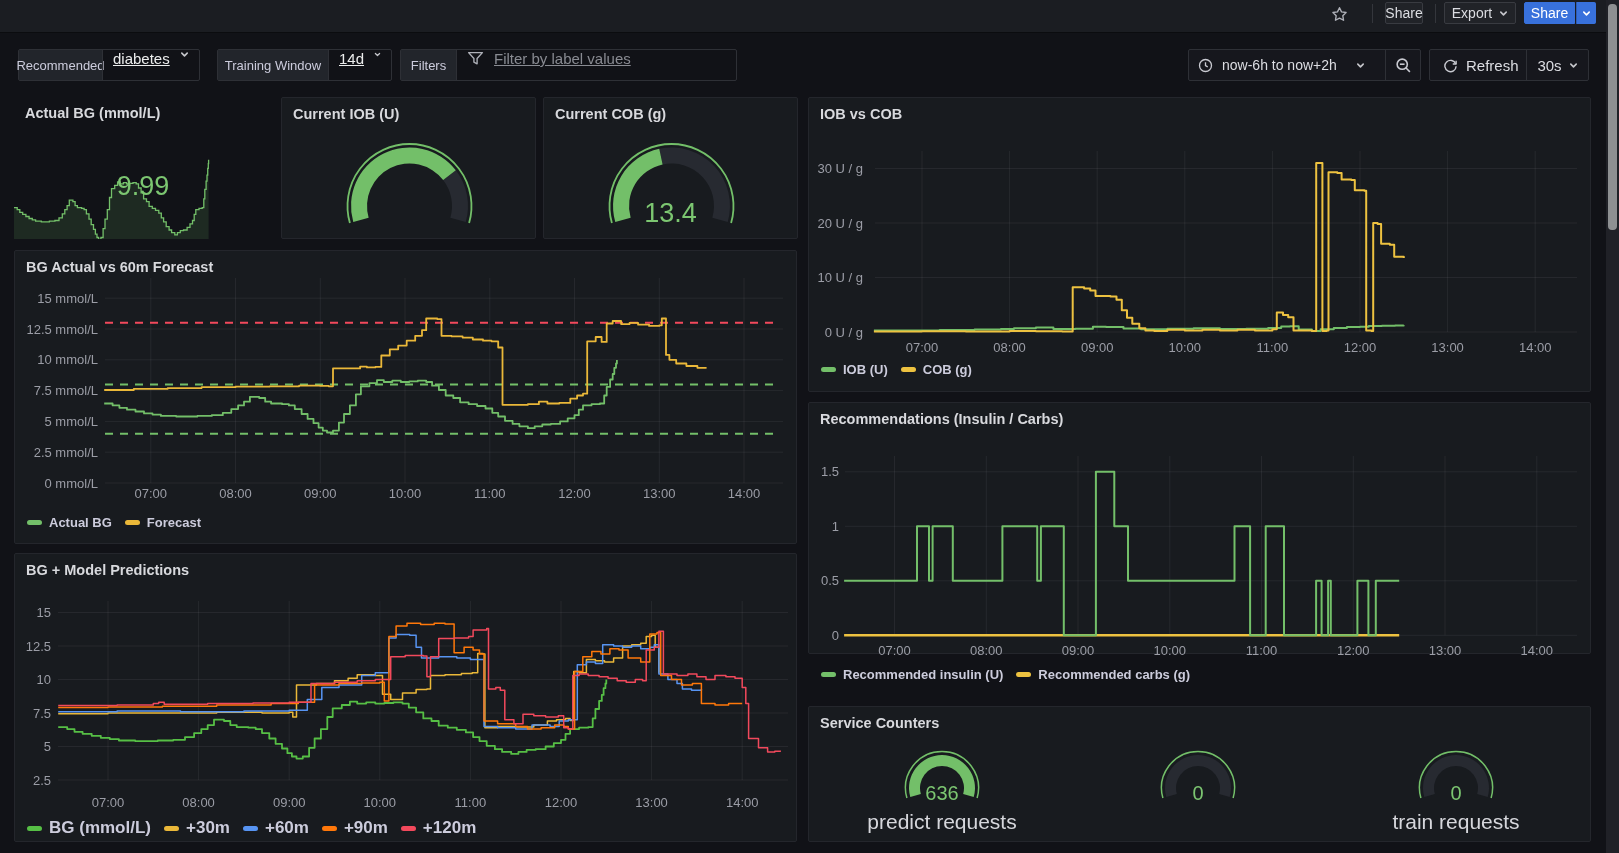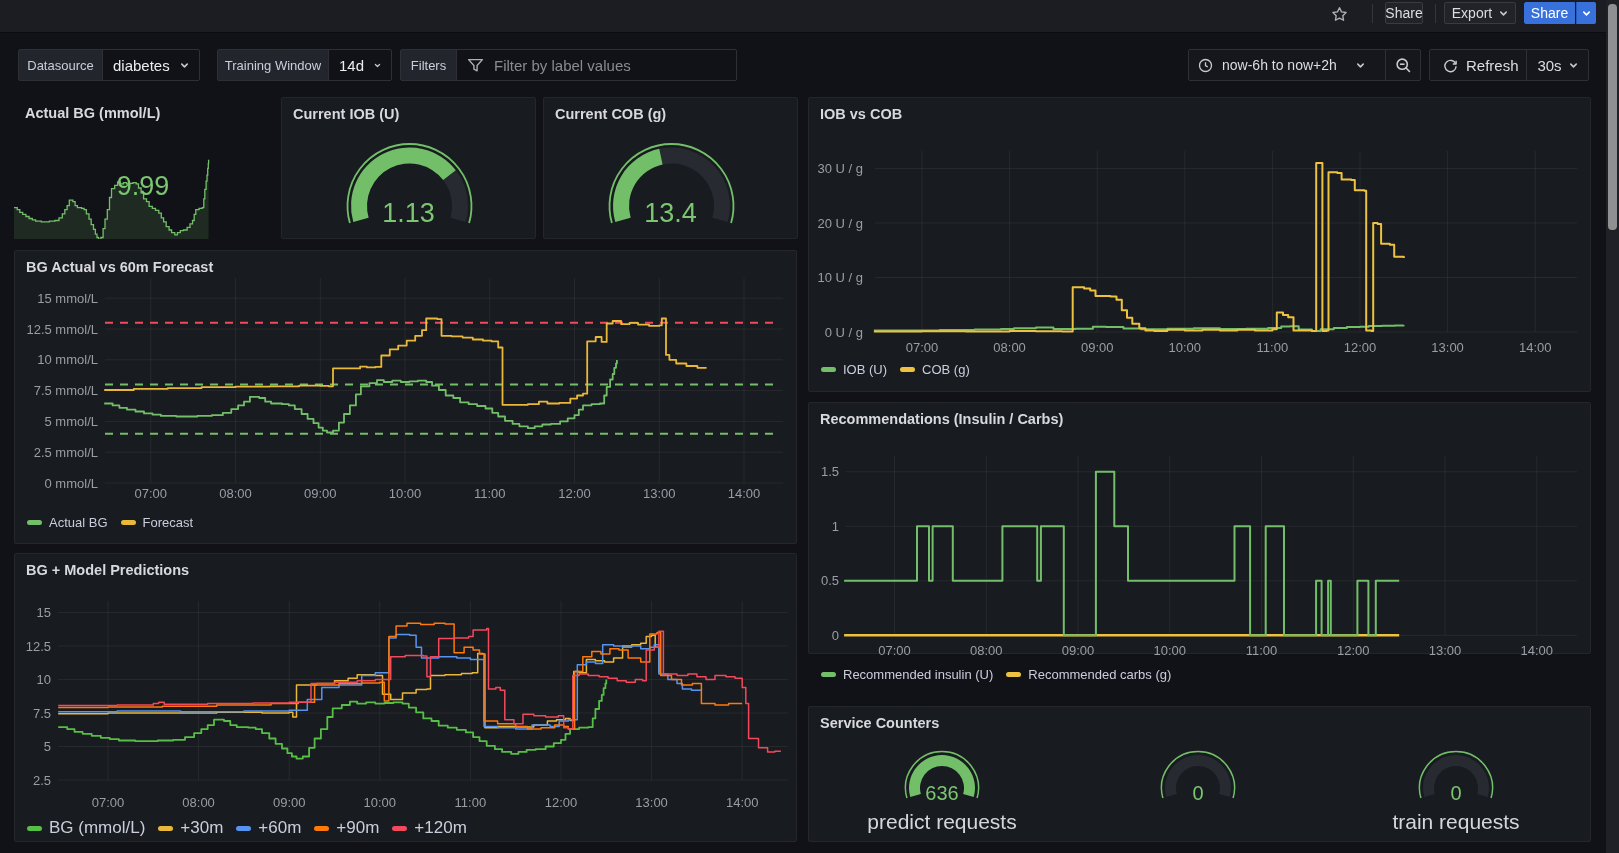--- a/index.html
+++ b/index.html
@@ -7,30 +7,30 @@
 .toolbar { position:absolute; left:0; top:0; width:1619px; height:33px; background:#1b1d22;
   border-bottom:1px solid #0b0c0f; }
 .tbtn { position:absolute; top:2px; height:22px; border-radius:2px; display:flex; align-items:center;
   justify-content:center; font-size:14px; font-weight:500; color:#dcdde2; background:#212328;
   border:1px solid #393b41; }
 .vdiv { position:absolute; top:4px; height:19px; width:1px; background:#34363c; }
 .blue { background:#3871dc; border:1px solid #3871dc; color:#fff; }
 .chip { position:absolute; top:49px; height:32px; display:flex; border:1px solid #2e3036; border-radius:2px; }
 .chiplab { background:#22252b; color:#ccccdc; font-size:13px; font-weight:500; display:flex; align-items:center;
   justify-content:center; white-space:nowrap; }
-.chipval { color:#eceded; font-size:15px; display:flex; align-items:center; gap:10px; padding:0 10px;
-  border-left:1px solid #2e3036; white-space:nowrap; }
+.chipval { color:#eceded; font-size:15px; display:flex; gap:10px; padding:0 10px;
+  border-left:1px solid #2e3036; white-space:nowrap;text-decoration:underline; }
 .tool { position:absolute; top:49px; height:32px; display:flex; align-items:center; background:#16171d;
   border:1px solid #2e3036; border-radius:2px; color:#dcdde2; font-size:14px; font-weight:500; }
 .panel { position:absolute; background:#181b1f; border:1px solid #24262c; border-radius:2px; }
 .transp { background:transparent; border:none; }
 .ptitle { position:absolute; left:11px; top:8px; font-size:14.5px; font-weight:bold; color:#d8d9dd; white-space:nowrap; }
 .ax { font-size:13px; fill:#9b9da6; font-family:"Liberation Sans", sans-serif; }
 .bigval { position:absolute; text-align:center; color:#7cc671; font-weight:500; white-space:nowrap; }
-.legrow { position:absolute; left:12px; }
+.legrow { position:absolute; left:12px;font-weight:bold; }
 .legend { display:flex; gap:13px; color:#ccccdc; }
 .li { display:flex; align-items:center; gap:7px; white-space:nowrap; }
 .sw { width:15px; height:5px; border-radius:2.5px; display:inline-block; }
 .cval { position:absolute; text-align:center; font-size:20px; color:#7cc671; font-weight:500; }
 .clab { position:absolute; text-align:center; font-size:21px; color:#d6d7dc; }
 svg { display:block; }
 </style></head>
 <body>
 <div class="toolbar">
   <div style="position:absolute;left:1331px;top:6px">
@@ -46,21 +46,21 @@
       </svg></div>
   <div class="tbtn blue" style="left:1524px;width:51px;border-radius:2px 0 0 2px">Share</div>
   <div class="tbtn blue" style="left:1576px;width:20px;border-radius:0 2px 2px 0;border-left:1px solid #2c5bb5">
       <svg width="9" height="9" viewBox="0 0 10 10" fill="none" stroke="#fff" stroke-width="1.8" stroke-linecap="round" stroke-linejoin="round">
         <path d="M2 3.5 L5 6.5 L8 3.5"></path>
       </svg>
     </div>
 </div>
 
 <div class="chip" style="left:18px">
-  <div class="chiplab" style="width:83px">Datasource</div>
+  <div class="chiplab" style="width:83px">Recommended</div>
   <div class="chipval" style="width:97px">diabetes <svg width="9" height="9" viewBox="0 0 10 10" fill="none" stroke="#c5c6cb" stroke-width="1.8" stroke-linecap="round" stroke-linejoin="round">
         <path d="M2 3.5 L5 6.5 L8 3.5"></path>
       </svg></div>
 </div>
 <div class="chip" style="left:217px">
   <div class="chiplab" style="width:110px">Training Window</div>
   <div class="chipval" style="width:63px">14d <svg width="9" height="9" viewBox="0 0 10 10" fill="none" stroke="#c5c6cb" stroke-width="1.8" stroke-linecap="round" stroke-linejoin="round">
         <path d="M2 3.5 L5 6.5 L8 3.5"></path>
       </svg></div>
 </div>
@@ -110,21 +110,20 @@
  <div class="bigval" style="left:0;right:0;top:74px;font-size:27px">9.99</div>
 </div>
 
 <div class="panel" style="left:281px;top:97px;width:255px;height:142px">
  <div class="ptitle">Current IOB (U)</div>
  <svg width="255" height="142" style="position:absolute;left:0;top:0">
   <path d="M67.90 125.09A62 62 0 1 1 187.10 125.09" fill="none" stroke="#73BF69" stroke-width="1.8"></path>
   <path d="M173.83 72.28A58.5 58.5 0 0 1 183.73 124.12L168.35 119.71A42.5 42.5 0 0 0 161.16 82.05Z" fill="#272a31"></path>
   <path d="M71.27 124.12A58.5 58.5 0 0 1 173.83 72.28L161.16 82.05A42.5 42.5 0 0 0 86.65 119.71Z" fill="#73BF69"></path>
  </svg>
- <div class="bigval" style="left:0;right:0;top:100px;font-size:27px">1.13</div>
 </div>
 
 <div class="panel" style="left:543px;top:97px;width:255px;height:142px">
  <div class="ptitle">Current COB (g)</div>
  <svg width="255" height="142" style="position:absolute;left:0;top:0">
   <path d="M67.90 125.09A62 62 0 1 1 187.10 125.09" fill="none" stroke="#73BF69" stroke-width="1.8"></path>
   <path d="M115.25 50.80A58.5 58.5 0 0 1 183.73 124.12L168.35 119.71A42.5 42.5 0 0 0 118.60 66.44Z" fill="#272a31"></path>
   <path d="M71.27 124.12A58.5 58.5 0 0 1 115.25 50.80L118.60 66.44A42.5 42.5 0 0 0 86.65 119.71Z" fill="#73BF69"></path>
  </svg>
  <div class="bigval" style="left:0;right:0;top:100px;font-size:27px">13.4</div>

